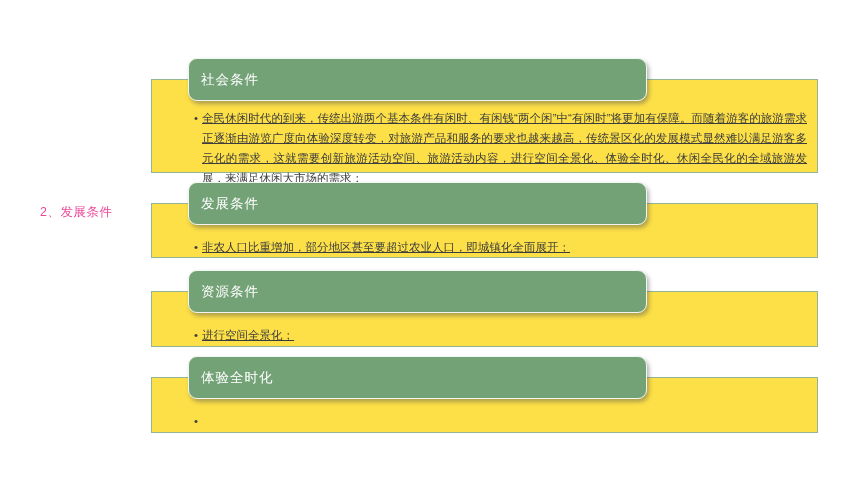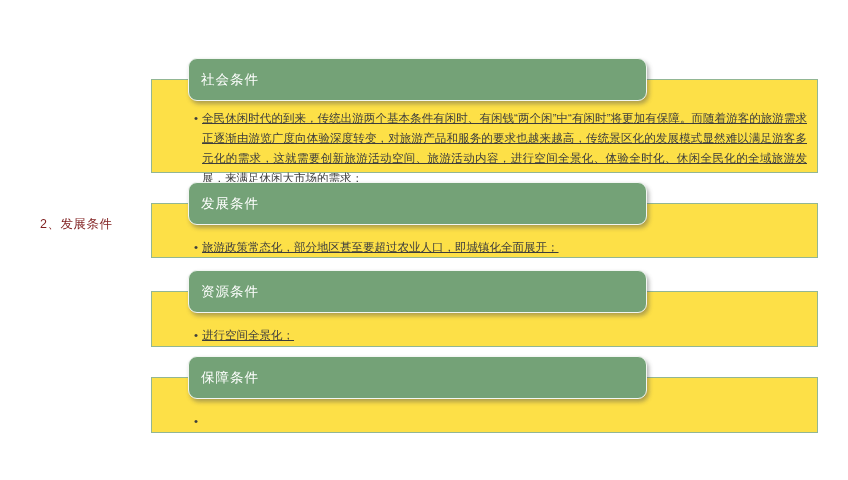--- a/index.html
+++ b/index.html
@@ -7,23 +7,23 @@
     position: relative;
     width: 848px;
     height: 480px;
     background: #ffffff;
     overflow: hidden;
     font-family: "Liberation Sans", "DejaVu Sans", sans-serif;
   }
   .section-label {
     position: absolute;
     left: 40px;
-    top: 216px;
+    top: 204px;
     font-size: 12.5px;
-    color: #7f1d1d;
+    color: #ec4899;
     letter-spacing: 0.5px;
     white-space: nowrap;
   }
   .block {
     position: absolute;
     left: 135px;
     width: 667px;
     box-sizing: border-box;
     border: 1px solid #92b694;
     background: #fde047;
@@ -95,36 +95,36 @@
       <span class="bullet-text">全民休闲时代的到来，传统出游两个基本条件有闲时、有闲钱“两个闲”中“有闲时”将更加有保障。而随着游客的旅游需求正逐渐由游览广度向体验深度转变，对旅游产品和服务的要求也越来越高，传统景区化的发展模式显然难以满足游客多元化的需求，这就需要创新旅游活动空间、旅游活动内容，进行空间全景化、体验全时化、休闲全民化的全域旅游发展，来满足休闲大市场的需求；</span>
     </div>
   </div>
 
   <div class="block b2">
     <div class="header">
       <span class="header-title">发展条件</span>
     </div>
     <div class="content">
       <span class="bullet">•</span>
-      <span class="bullet-text">旅游政策常态化，部分地区甚至要超过农业人口，即城镇化全面展开；</span>
+      <span class="bullet-text">非农人口比重增加，部分地区甚至要超过农业人口，即城镇化全面展开；</span>
     </div>
   </div>
 
   <div class="block b3">
     <div class="header">
       <span class="header-title">资源条件</span>
     </div>
     <div class="content">
       <span class="bullet">•</span>
       <span class="bullet-text">进行空间全景化；</span>
     </div>
   </div>
 
   <div class="block b4">
     <div class="header">
-      <span class="header-title">保障条件</span>
+      <span class="header-title">体验全时化</span>
     </div>
     <div class="content">
       <span class="bullet">•</span>
     </div>
   </div>
 
 </div>
 
 </body></html>

